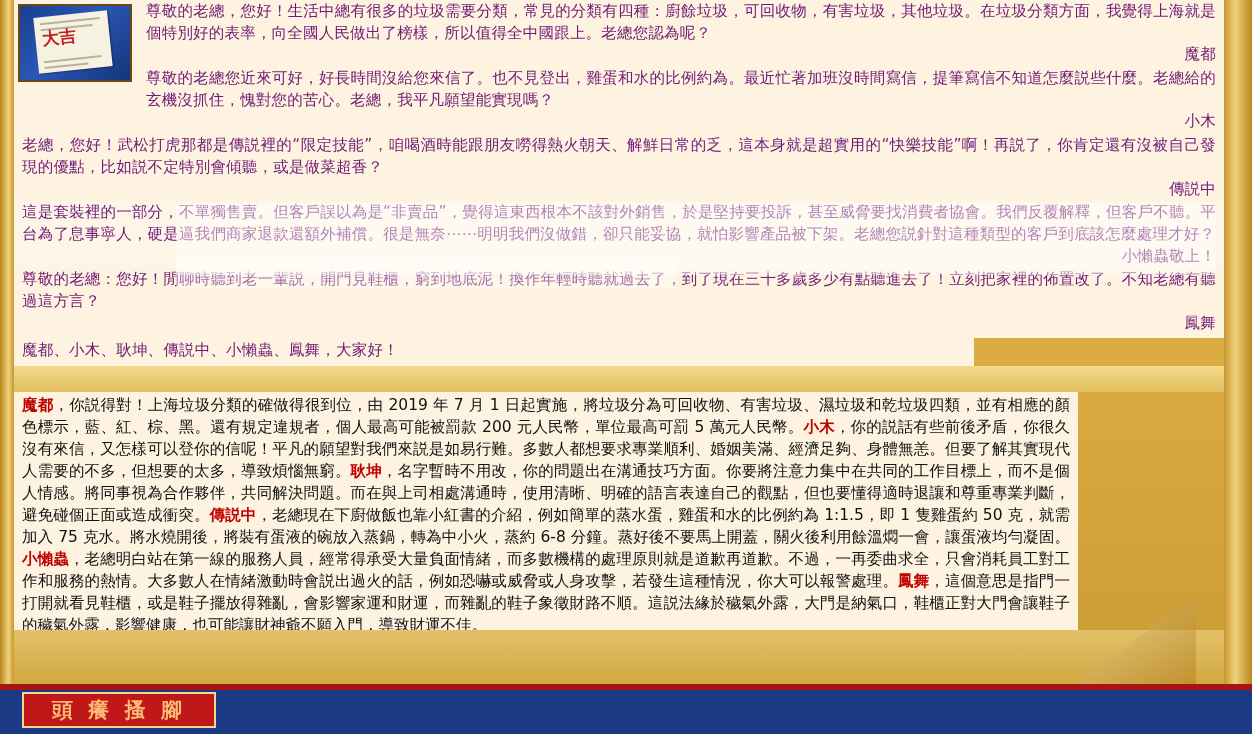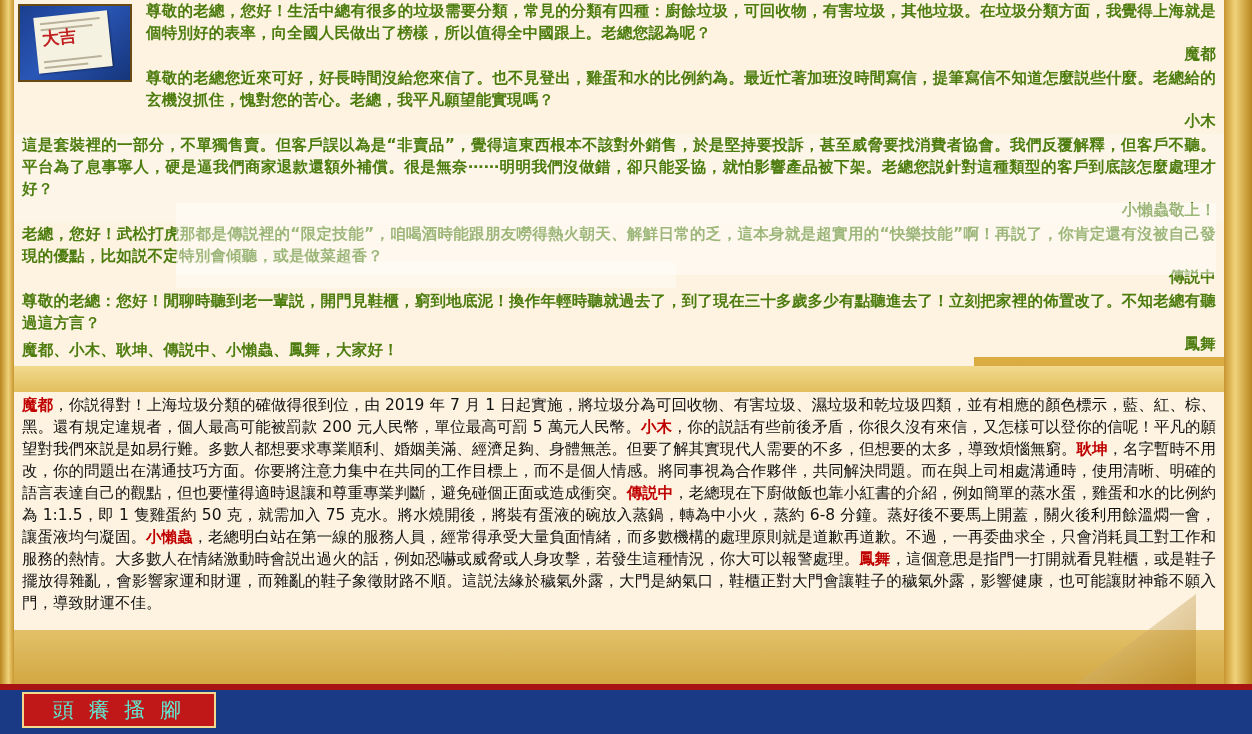--- a/index.html
+++ b/index.html
@@ -46,25 +46,24 @@
   .thumb .paper .l{
     position:absolute;left:6px;height:2px;background:#b9b19a;
   }
   .thumb .redtext{
     position:absolute;left:10px;top:20px;width:58px;height:22px;
     color:#c02020;font-size:17px;font-weight:bold;transform:rotate(-6deg);
     font-family:"DejaVu Sans","Liberation Sans",sans-serif;
     text-align:center;line-height:22px;
   }
   .ptxt{
-    font-size:15.5px;line-height:1.40;color:#4d7c0f;
+    font-size:15.5px;line-height:1.40;color:#701a75;
     font-family:"DejaVu Sans","Liberation Sans",sans-serif;
     text-align:justify;
     letter-spacing:.2px;
-    font-weight:bold;
   }
   .sig{display:block;text-align:right;}
   .pblock{padding:1px 8px 1px 8px;}
   .pblock.white{background:#fdf3e0;}
   .pblock.alt{background:#fdf6e8;}
 
   
   .sel-overlay{
     position:absolute;left:176px;top:203px;width:1040px;height:72px;
     background:rgba(255,255,255,0.45);
@@ -81,21 +80,21 @@
     position:absolute;left:14px;top:338px;width:960px;height:28px;
     background:#fdf3e0;padding:2px 8px;box-sizing:border-box;
   }
   
   .goldgap{
     position:absolute;left:14px;top:366px;width:1210px;height:26px;
     background:linear-gradient(180deg,#f2d98d,#e2bf5e);
   }
   
   .reply-block{
-    position:absolute;left:14px;top:392px;width:1210px;height:238px;
+    position:absolute;left:14px;top:392px;width:1064px;height:238px;
     background:#fdf3e0;padding:2px 8px 2px 8px;box-sizing:border-box;
   }
   .name-red{color:#c00000;font-weight:bold;}
   .reply-body{
     font-size:15.5px;line-height:1.42;color:#111;text-align:justify;
   }
   
   .bottom-gold{
     position:absolute;left:14px;top:630px;width:1210px;height:104px;
     background:linear-gradient(180deg,#e3c069,#cfa43c 60%,#b98f2c);
@@ -103,21 +102,21 @@
   .bottom-dark{
     position:absolute;left:0;bottom:0;width:1252px;height:44px;
     background:#1b3a86;
   }
   .tag{
     position:absolute;left:22px;bottom:6px;width:190px;height:32px;
     background:#c01818;border:2px solid #f2d98d;
     display:flex;align-items:center;justify-content:center;
   }
   .tag span{
-    color:#5eead4;font-size:21px;font-weight:normal;letter-spacing:4px;
+    color:#fdba74;font-size:21px;font-weight:bold;letter-spacing:4px;
   }
   .bottom-red-strip{
     position:absolute;left:0;bottom:44px;width:1252px;height:6px;
     background:#a81414;
   }
   .corner-fold{
     position:absolute;right:28px;bottom:50px;width:120px;height:90px;
     background:linear-gradient(135deg,rgba(255,255,255,.25),rgba(180,130,30,.55));
     clip-path:polygon(100% 0,100% 100%,0 100%);
   }
@@ -148,28 +147,28 @@
           <div class="ptxt sig">魔都</div>
         </div>
         <div class="pblock white">
           <div class="ptxt">尊敬的老總您近來可好，好長時間沒給您來信了。也不見登出，雞蛋和水的比例約為。最近忙著加班沒時間寫信，提筆寫信不知道怎麼説些什麼。老總給的玄機沒抓住，愧對您的苦心。老總，我平凡願望能實現嗎？</div>
           <div class="ptxt sig">小木</div>
         </div>
       </div>
     </div>
 
 
+    <div class="pblock white">
+      <div class="ptxt">老總，您好！武松打虎那都是傳説裡的“限定技能”，咱喝酒時能跟朋友嘮得熱火朝天、解鮮日常的乏，這本身就是超實用的“快樂技能”啊！再説了，你肯定還有沒被自己發現的優點，比如説不定特別會傾聽，或是做菜超香？</div>
+      <div class="ptxt sig">傳説中</div>
+    </div>
+
     <div class="pblock alt">
       <div class="ptxt">這是套裝裡的一部分，不單獨售賣。但客戶誤以為是“非賣品”，覺得這東西根本不該對外銷售，於是堅持要投訴，甚至威脅要找消費者協會。我們反覆解釋，但客戶不聽。平台為了息事寧人，硬是逼我們商家退款還額外補償。很是無奈⋯⋯明明我們沒做錯，卻只能妥協，就怕影響產品被下架。老總您説針對這種類型的客戶到底該怎麼處理才好？</div>
       <div class="ptxt sig">小懶蟲敬上！</div>
-    </div>
-
-    <div class="pblock white">
-      <div class="ptxt">老總，您好！武松打虎那都是傳説裡的“限定技能”，咱喝酒時能跟朋友嘮得熱火朝天、解鮮日常的乏，這本身就是超實用的“快樂技能”啊！再説了，你肯定還有沒被自己發現的優點，比如説不定特別會傾聽，或是做菜超香？</div>
-      <div class="ptxt sig">傳説中</div>
     </div>
 
     <div class="pblock white">
       <div class="ptxt">尊敬的老總：您好！閒聊時聽到老一輩説，開門見鞋櫃，窮到地底泥！換作年輕時聽就過去了，到了現在三十多歲多少有點聽進去了！立刻把家裡的佈置改了。不知老總有聽過這方言？</div>
       <div class="ptxt sig">鳳舞</div>
     </div>
   </div>
 
   <div class="sel-overlay"></div>
   <div class="sel-overlay2"></div>

